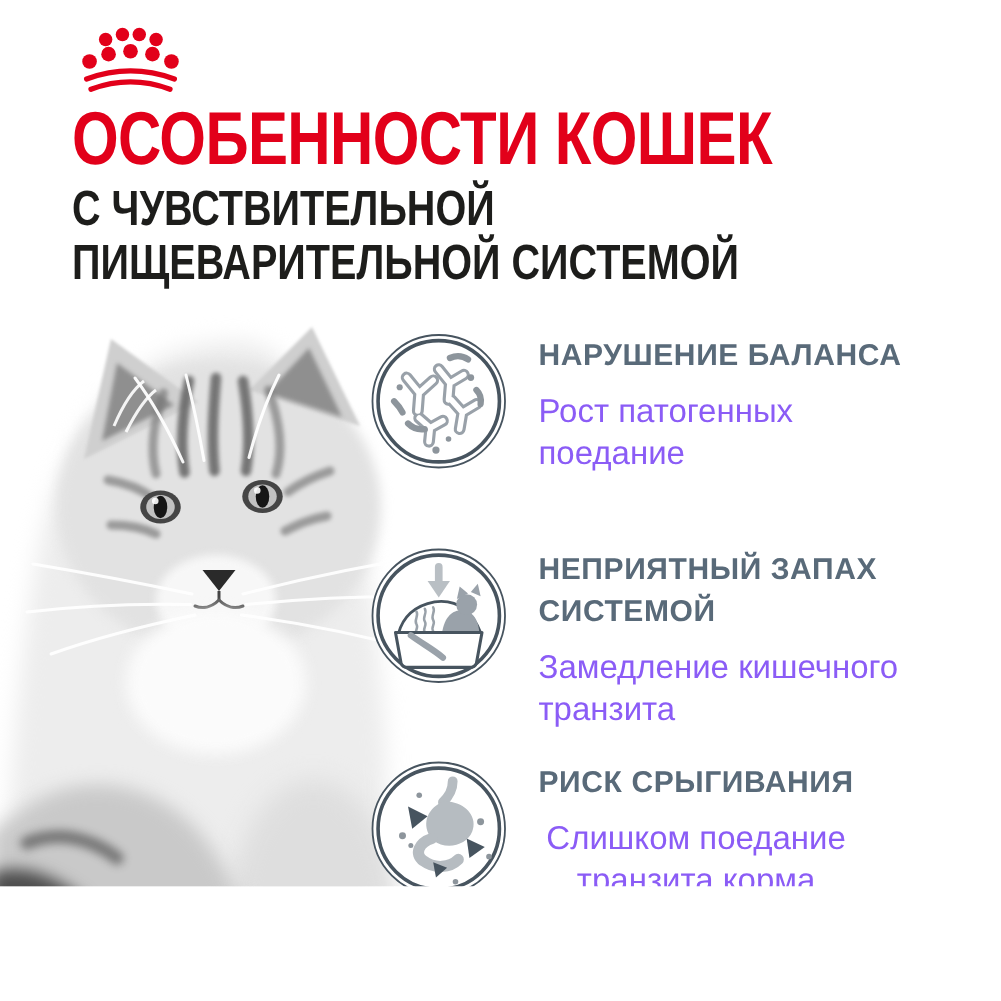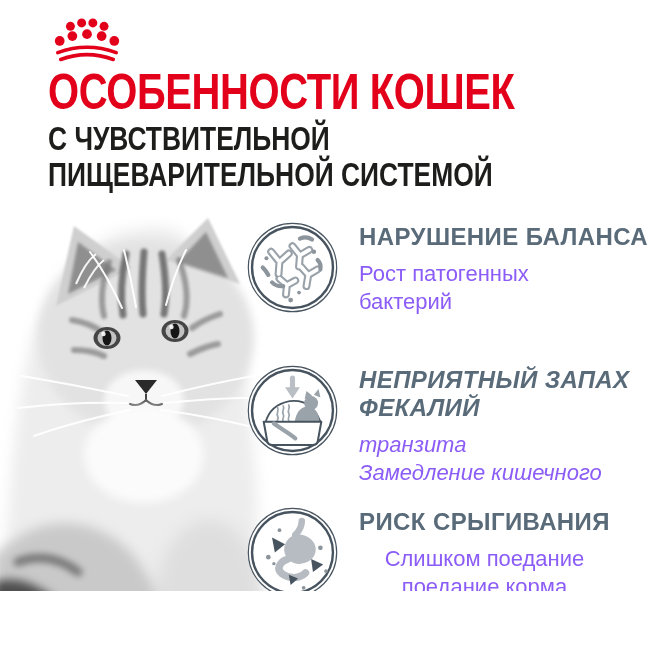--- a/index.html
+++ b/index.html
@@ -12,24 +12,24 @@
   .page-title{position:absolute;left:48px;top:66px;font-size:50px;font-weight:700;
               color:#e2001a;transform:scaleX(.80);transform-origin:left top;
               letter-spacing:-.5px;white-space:nowrap;line-height:1.05;}
   .subtitle{position:absolute;left:48px;top:121px;font-size:33px;font-weight:700;
             color:#1d1d1b;transform:scaleX(.80);transform-origin:left top;
             line-height:36px;white-space:nowrap;}
 
   .cat{position:absolute;left:-6px;top:210px;width:335px;height:457px;}
 
   .feature{position:absolute;left:246px;display:flex;align-items:flex-start;}
-  #feature-1{top:221px;} #feature-2{top:364px;font-style:italic;} #feature-3{top:506px;text-align:center;}
+  #feature-1{top:221px;} #feature-2{top:364px;} #feature-3{top:506px;text-align:center;}
   .icon-wrap{width:93px;height:93px;flex:0 0 93px;}
   .feature-text{margin-left:20px;padding-top:2px;}
-  .feature-title{font-size:24px;font-weight:700;color:#596a79;line-height:28px;letter-spacing:.4px;}
+  .feature-title{font-size:20px;font-weight:700;color:#596a79;line-height:28px;letter-spacing:.4px;}
   .feature-desc{margin-top:9px;font-size:22px;color:#8b5cf6;line-height:28px;}
 </style>
 </head>
 <body>
 
 <div class="canvas">
 
   <div class="logo">
     <svg viewBox="0 0 80 48" width="78" height="48">
       <g fill="#e2001a">
@@ -148,21 +148,21 @@
             <circle cx="57" cy="77" r="2"></circle>
         </g>
       </svg>
     </div>
     <div class="feature-text">
       <div class="feature-title">
         <div>НАРУШЕНИЕ БАЛАНСА</div>
       </div>
       <div class="feature-desc">
         <div>Рост патогенных</div>
-        <div>бактерий</div>
+        <div>поедание</div>
       </div>
     </div>
   </div>
 
   <div class="feature" id="feature-2">
     <div class="icon-wrap">
       <svg viewBox="0 0 100 100" width="93" height="93">
         <circle cx="50" cy="50" r="47.5" fill="#ffffff" stroke="#47545f" stroke-width="1.3"></circle>
         <circle cx="50" cy="50" r="43.5" fill="#ffffff" stroke="#47545f" stroke-width="2.6"></circle>
         <path d="M50,15 L50,26" stroke="#b9bfc4" stroke-width="5.5" stroke-linecap="round"></path>
@@ -179,25 +179,25 @@
           <path d="M63,38 L65,29 L71,34 Z"></path>
           <path d="M73,33 L78,27 L80,36 Z"></path>
         </g>
         <path d="M19,62 L81,62 L77,84 Q76,87 72,87 L28,87 Q24,87 23,84 Z" fill="#ffffff" stroke="#47545f" stroke-width="2.2" stroke-linejoin="round"></path>
         <path d="M53,80 C46,74 38,70 30,64" stroke="#9aa2aa" stroke-width="4.5" fill="none" stroke-linecap="round"></path>
       </svg>
     </div>
     <div class="feature-text">
       <div class="feature-title">
         <div>НЕПРИЯТНЫЙ ЗАПАХ</div>
-        <div>ФЕКАЛИЙ</div>
+        <div>СИСТЕМОЙ</div>
       </div>
       <div class="feature-desc">
+        <div>Замедление кишечного</div>
         <div>транзита</div>
-        <div>Замедление кишечного</div>
       </div>
     </div>
   </div>
 
   <div class="feature" id="feature-3">
     <div class="icon-wrap">
       <svg viewBox="0 0 100 100" width="93" height="93">
         <circle cx="50" cy="50" r="47.5" fill="#ffffff" stroke="#47545f" stroke-width="1.3"></circle>
         <circle cx="50" cy="50" r="43.5" fill="#ffffff" stroke="#47545f" stroke-width="2.6"></circle>
         <path d="M60,16 C60,23 57,27 53,31" stroke="#b6bcc1" stroke-width="7" fill="none" stroke-linecap="round"></path>
@@ -217,18 +217,18 @@
             <circle cx="30" cy="62" r="1.8"></circle>
         </g>
       </svg>
     </div>
     <div class="feature-text">
       <div class="feature-title">
         <div>РИСК СРЫГИВАНИЯ</div>
       </div>
       <div class="feature-desc">
         <div>Слишком поедание</div>
-        <div>поедание корма</div>
+        <div>транзита корма</div>
       </div>
     </div>
   </div>
 
 </div>
 
 </body></html>

